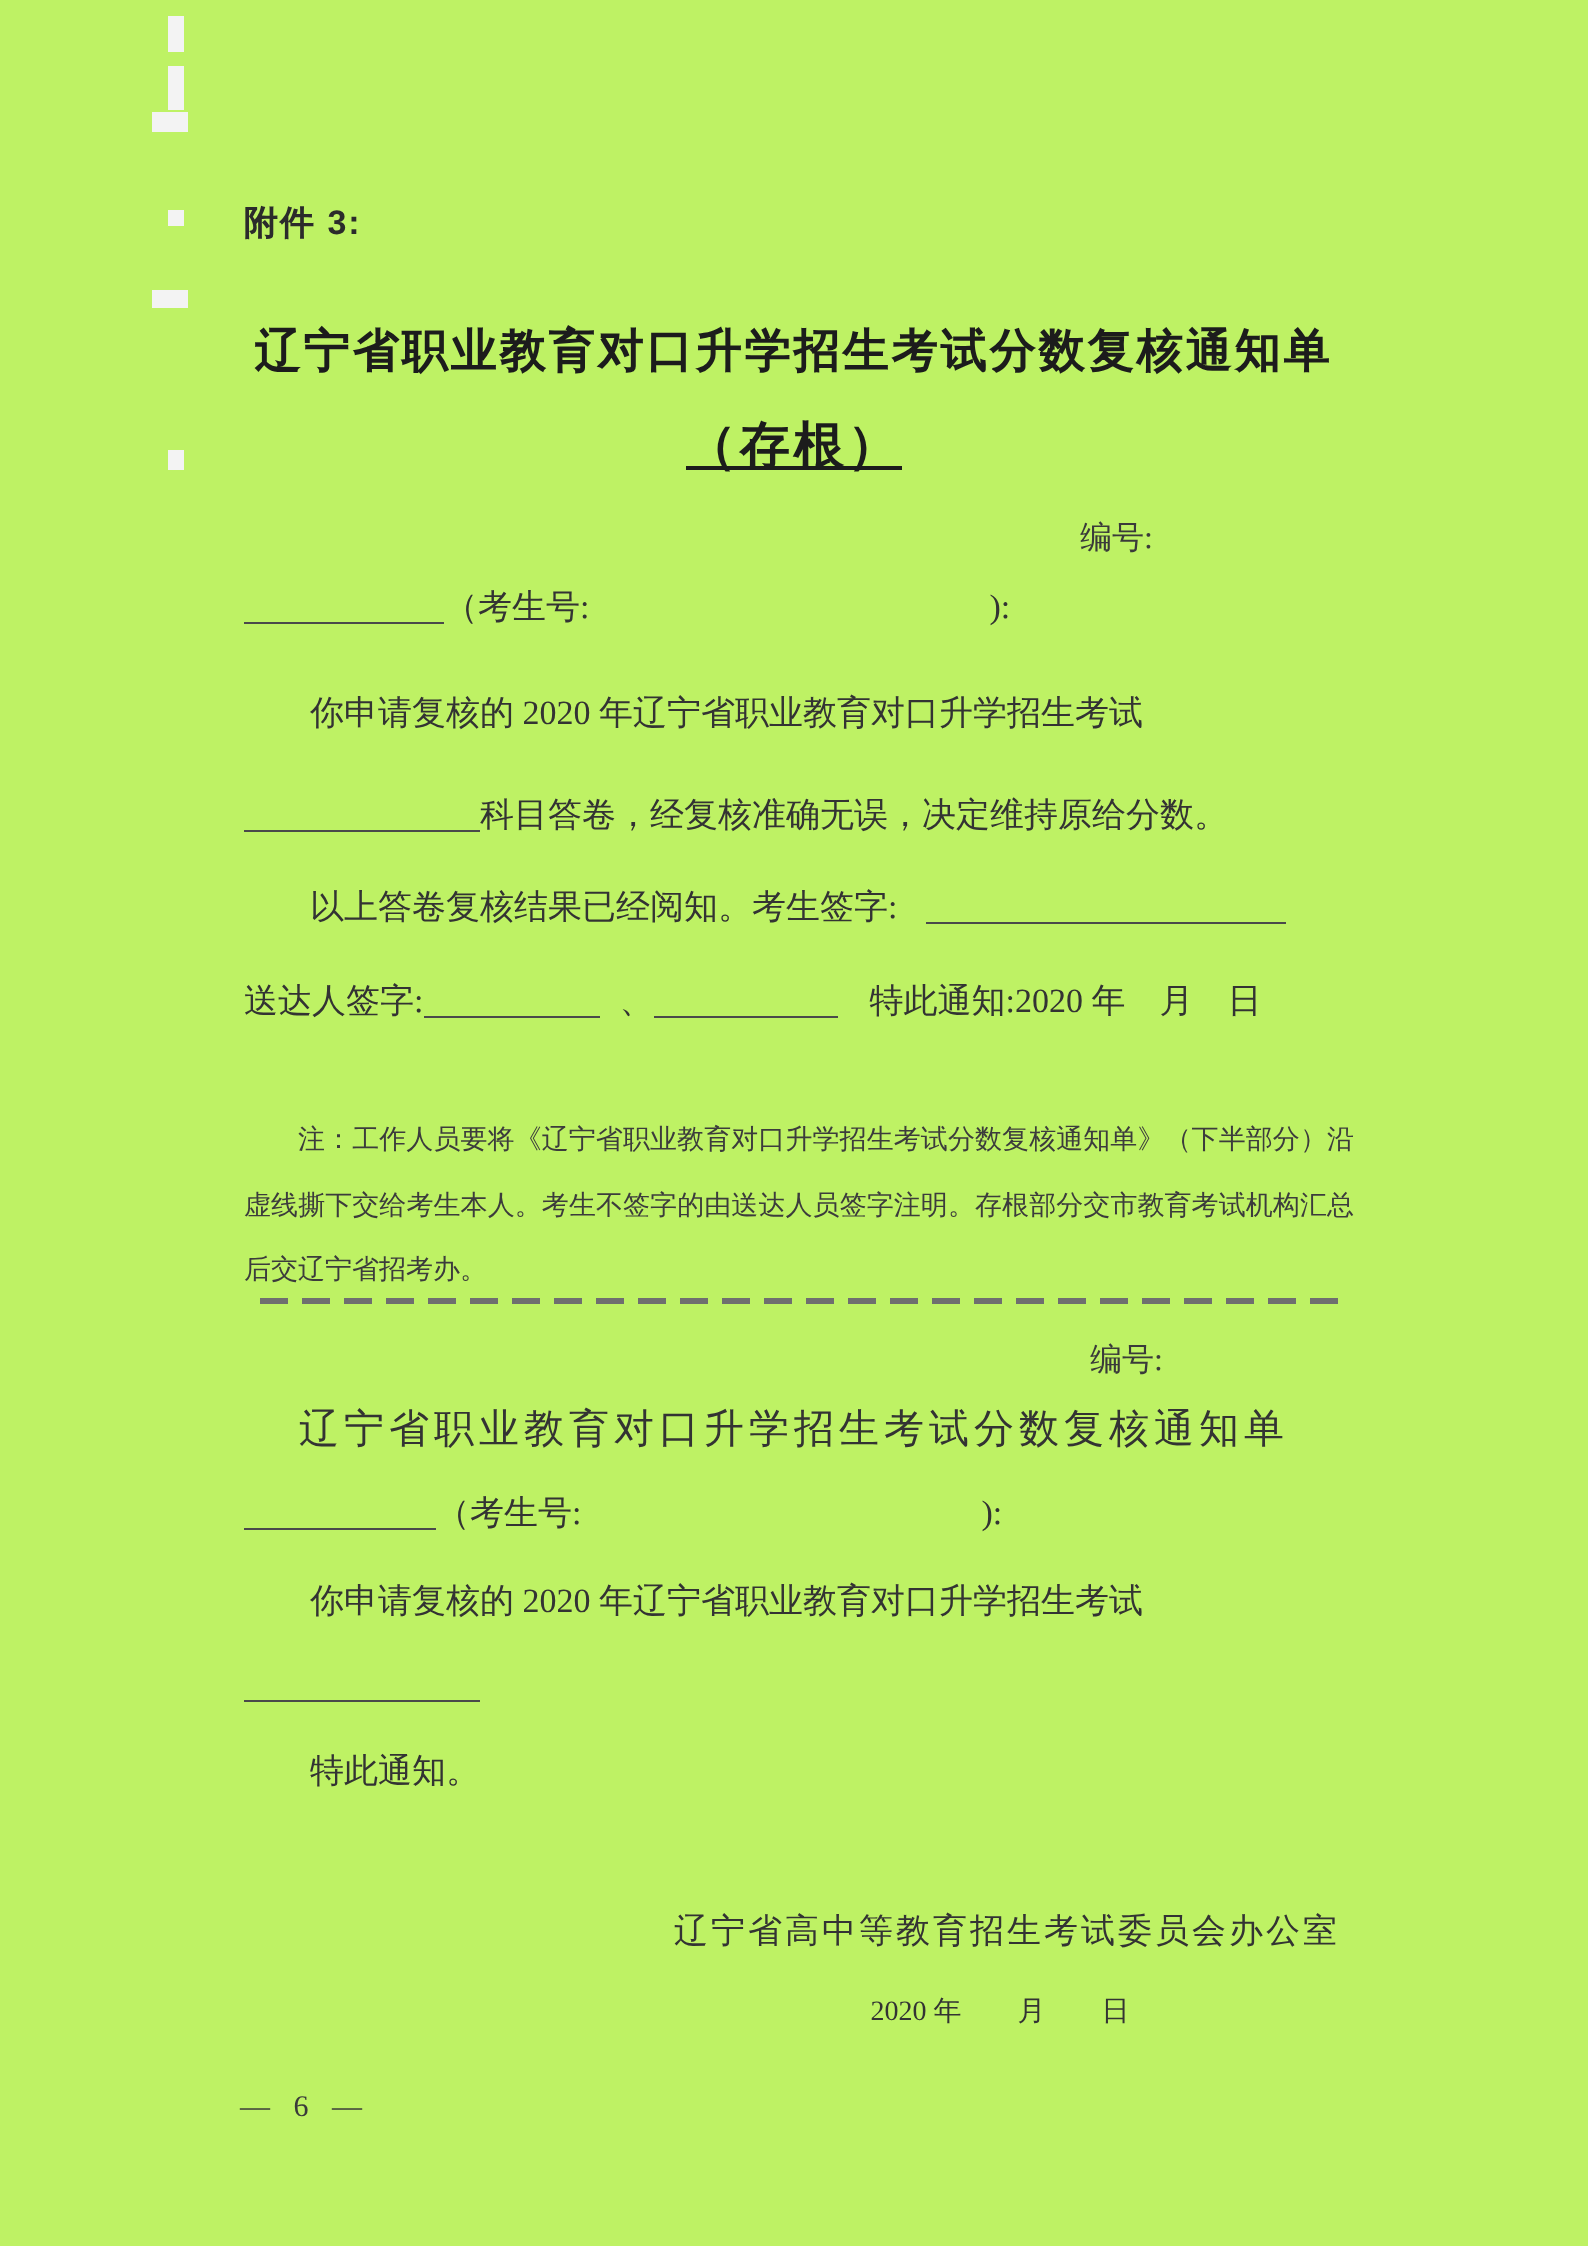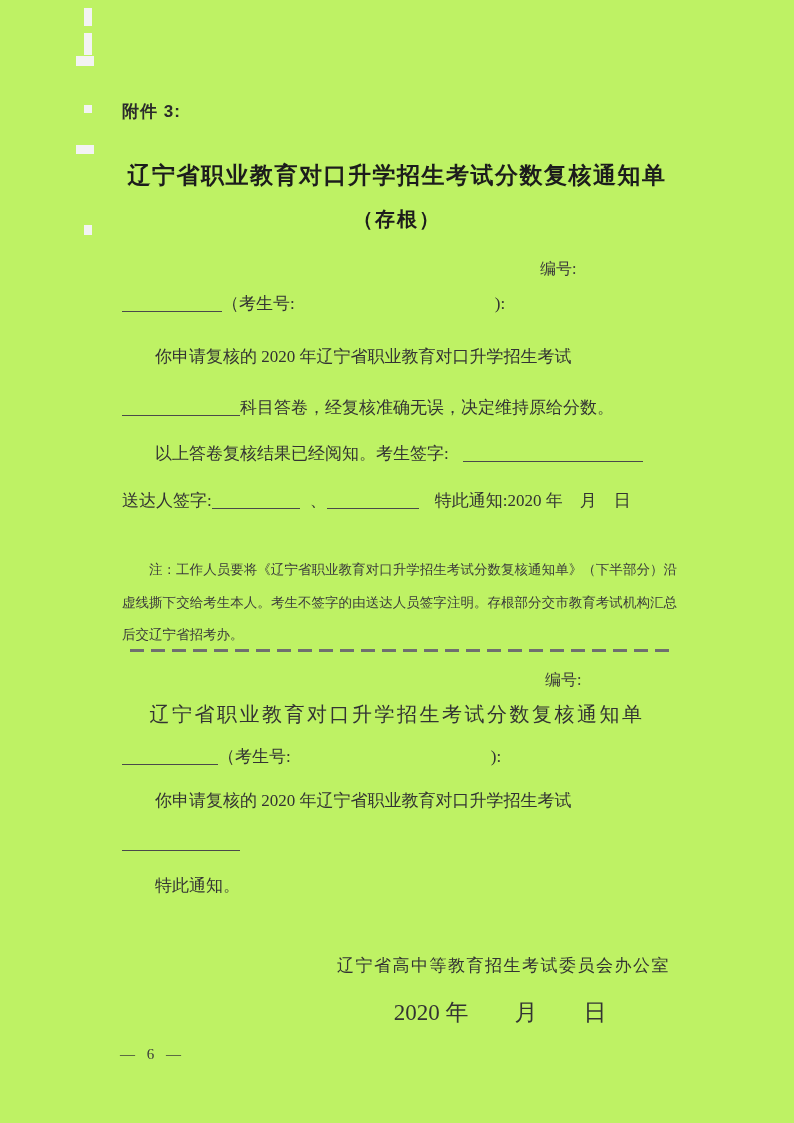--- a/index.html
+++ b/index.html
@@ -12,21 +12,21 @@
     color: #2b2b2b;
     overflow: hidden;
   }
   .line { position: absolute; white-space: nowrap; }
   .heiti { font-family: "Liberation Sans", "DejaVu Sans", sans-serif; }
   .center { left: 0; width: 794px; text-align: center; }
 
   .attachment { top: 100px; left: 122px; font-size: 17px; font-weight: 600; letter-spacing: 1px; }
 
   .stub-title { top: 160px; font-size: 23px; font-weight: 700; letter-spacing: 1.5px; color: #1c1c1c; }
-  .stub-subtitle { top: 206px; font-size: 20px; font-weight: 700; letter-spacing: 2px; color: #1c1c1c; }
+  .stub-subtitle { top: 206px; font-size: 25px; font-weight: 700; letter-spacing: 2px; color: #1c1c1c; text-decoration: underline; }
 
   .serial-1 { top: 259px; left: 540px; font-size: 16px; color: #3a3a3a; }
   .serial-2 { top: 670px; left: 545px; font-size: 16px; color: #3a3a3a; }
 
   .bodytext { font-size: 17px; color: #333333; }
 
   .u {
     display: inline-block;
     border-bottom: 1.5px solid #4a4a4a;
     height: 1em;
@@ -57,21 +57,21 @@
     background: repeating-linear-gradient(90deg, #6f6f6f 0 14px, transparent 14px 21px);
   }
 
   .notice-title { top: 701px; font-size: 20px; font-weight: 400; letter-spacing: 2.5px; color: #333; }
   .cand-2 { top: 745px; left: 122px; }
   .para1-2 { top: 789px; left: 155px; }
   .para2-2 { top: 833px; left: 122px; }
   .closing-2 { top: 874px; left: 155px; }
 
   .issuer { top: 954px; right: 124px; font-size: 17px; letter-spacing: 1.5px; color: #333; margin-left: 12px; }
-  .issue-date { top: 997px; right: 124px; width: 340px; text-align: center; font-size: 23px; color: #333; }
+  .issue-date { top: 997px; right: 124px; width: 340px; text-align: center; font-size: 14px; color: #333; }
 
   .page-number { top: 1046px; left: 120px; font-size: 15px; letter-spacing: 4px; color: #3a3a3a; }
 
   .scan-mark { position: absolute; background: #f3f3f3; }
   .m1 { left: 84px; top: 8px;   width: 8px; height: 18px; }
   .m2 { left: 84px; top: 33px;  width: 8px; height: 22px; }
   .m3 { left: 76px; top: 56px;  width: 18px; height: 10px; }
   .m4 { left: 84px; top: 105px; width: 8px; height: 8px; }
   .m5 { left: 76px; top: 145px; width: 18px; height: 9px; }
   .m6 { left: 84px; top: 225px; width: 8px; height: 10px; }

